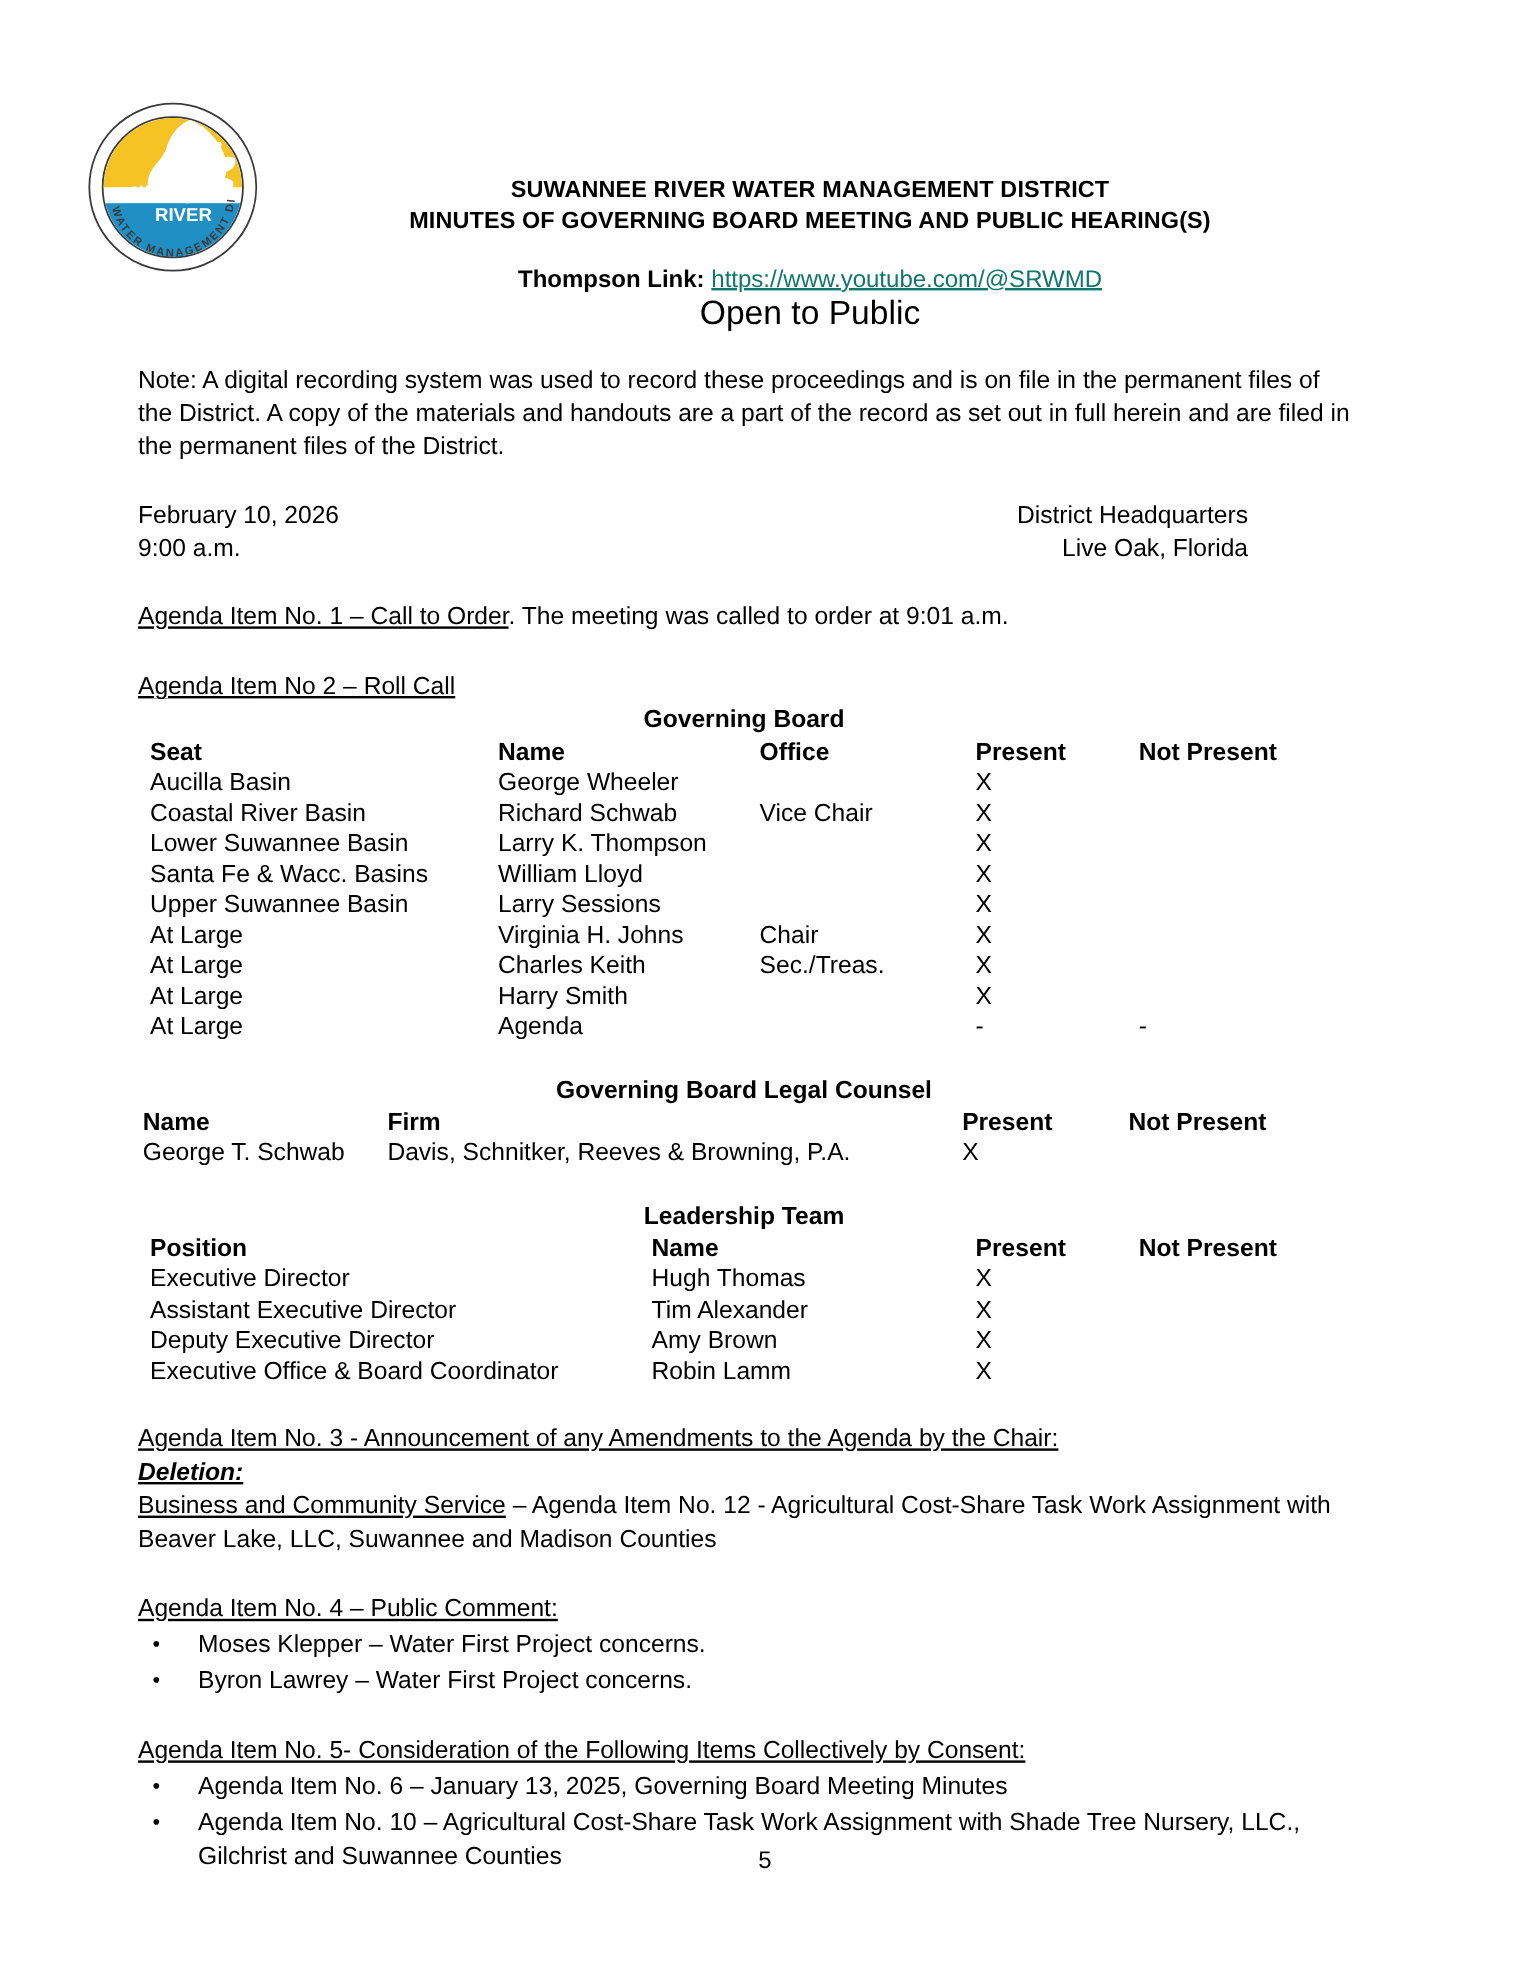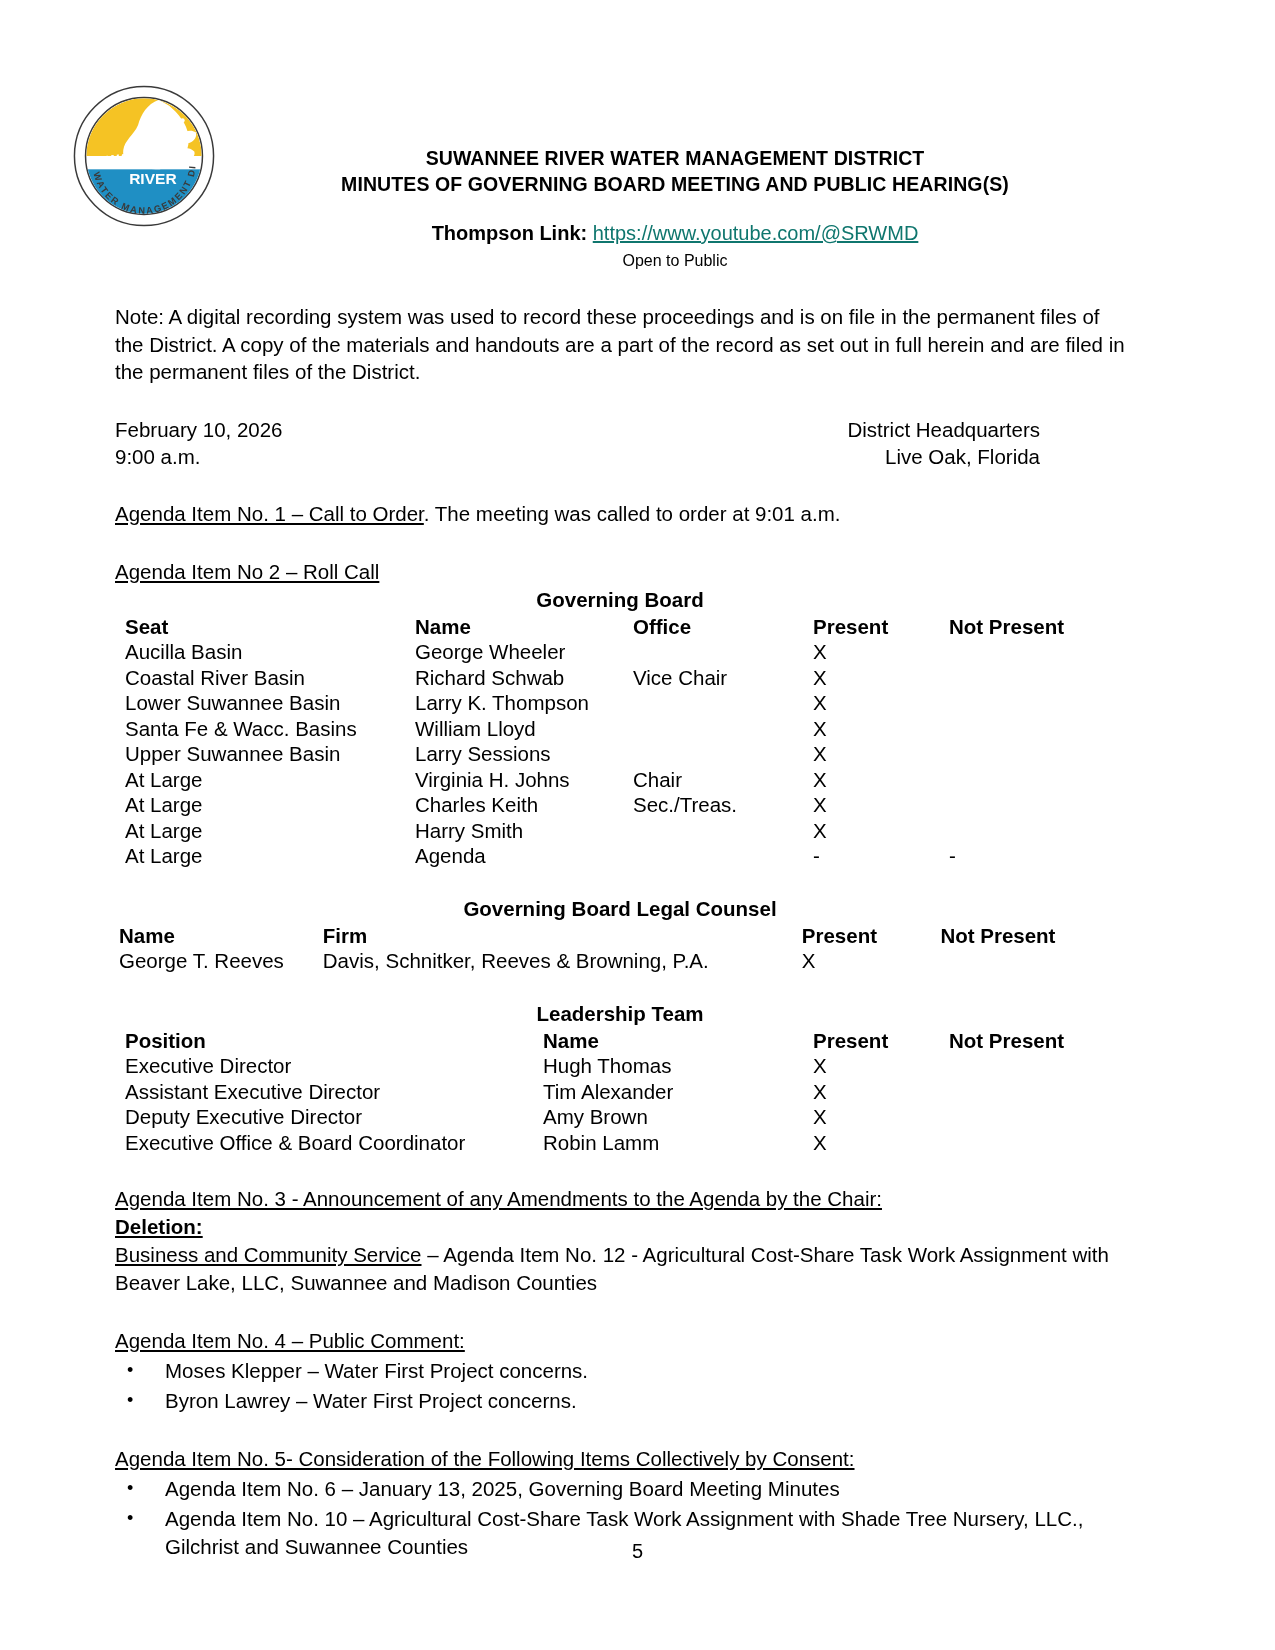--- a/index.html
+++ b/index.html
@@ -62,21 +62,21 @@
   .youtube-label {
     font-weight: bold;
   }
   .youtube-url {
     color: #0f766e;
     text-decoration: underline;
   }
   .open-public {
     text-align: center;
     padding-left: 110px;
-    font-size: 16px;
+    font-size: 28px;
     line-height: 28px;
   }
 
   
   .note {
     margin-top: 28px;
     font-size: 20.5px;
     line-height: 27.5px;
     text-align: left;
   }
@@ -97,21 +97,21 @@
   .date-left { text-align: left; }
   .date-right { text-align: right; padding-right: 85px;}
 
   
   .agenda-head {
     font-size: 20.5px;
     line-height: 28px;
     margin-top: 30px;
   }
   .u { text-decoration: underline; }
-  .b { font-weight: bold; }
+  .b { font-weight: bold; font-style: italic; }
 
   .section-title {
     font-weight: bold;
     font-size: 20.5px;
     line-height: 28px;
     text-align: center;
   }
 
   
   table.roster {
@@ -344,21 +344,21 @@
       <thead>
         <tr>
           <th class="c-lc-name">Name</th>
           <th class="c-lc-firm">Firm</th>
           <th class="c-lc-present">Present</th>
           <th class="c-lc-notpresent">Not Present</th>
         </tr>
       </thead>
       <tbody>
         <tr>
-          <td>George T. Reeves</td>
+          <td>George T. Schwab</td>
           <td>Davis, Schnitker, Reeves &amp; Browning, P.A.</td>
           <td class="mark">X</td>
           <td class="mark"></td>
         </tr>
       </tbody>
     </table>
 
     <div class="gap-md"></div>
 
     <div class="section-title">Leadership Team</div>

